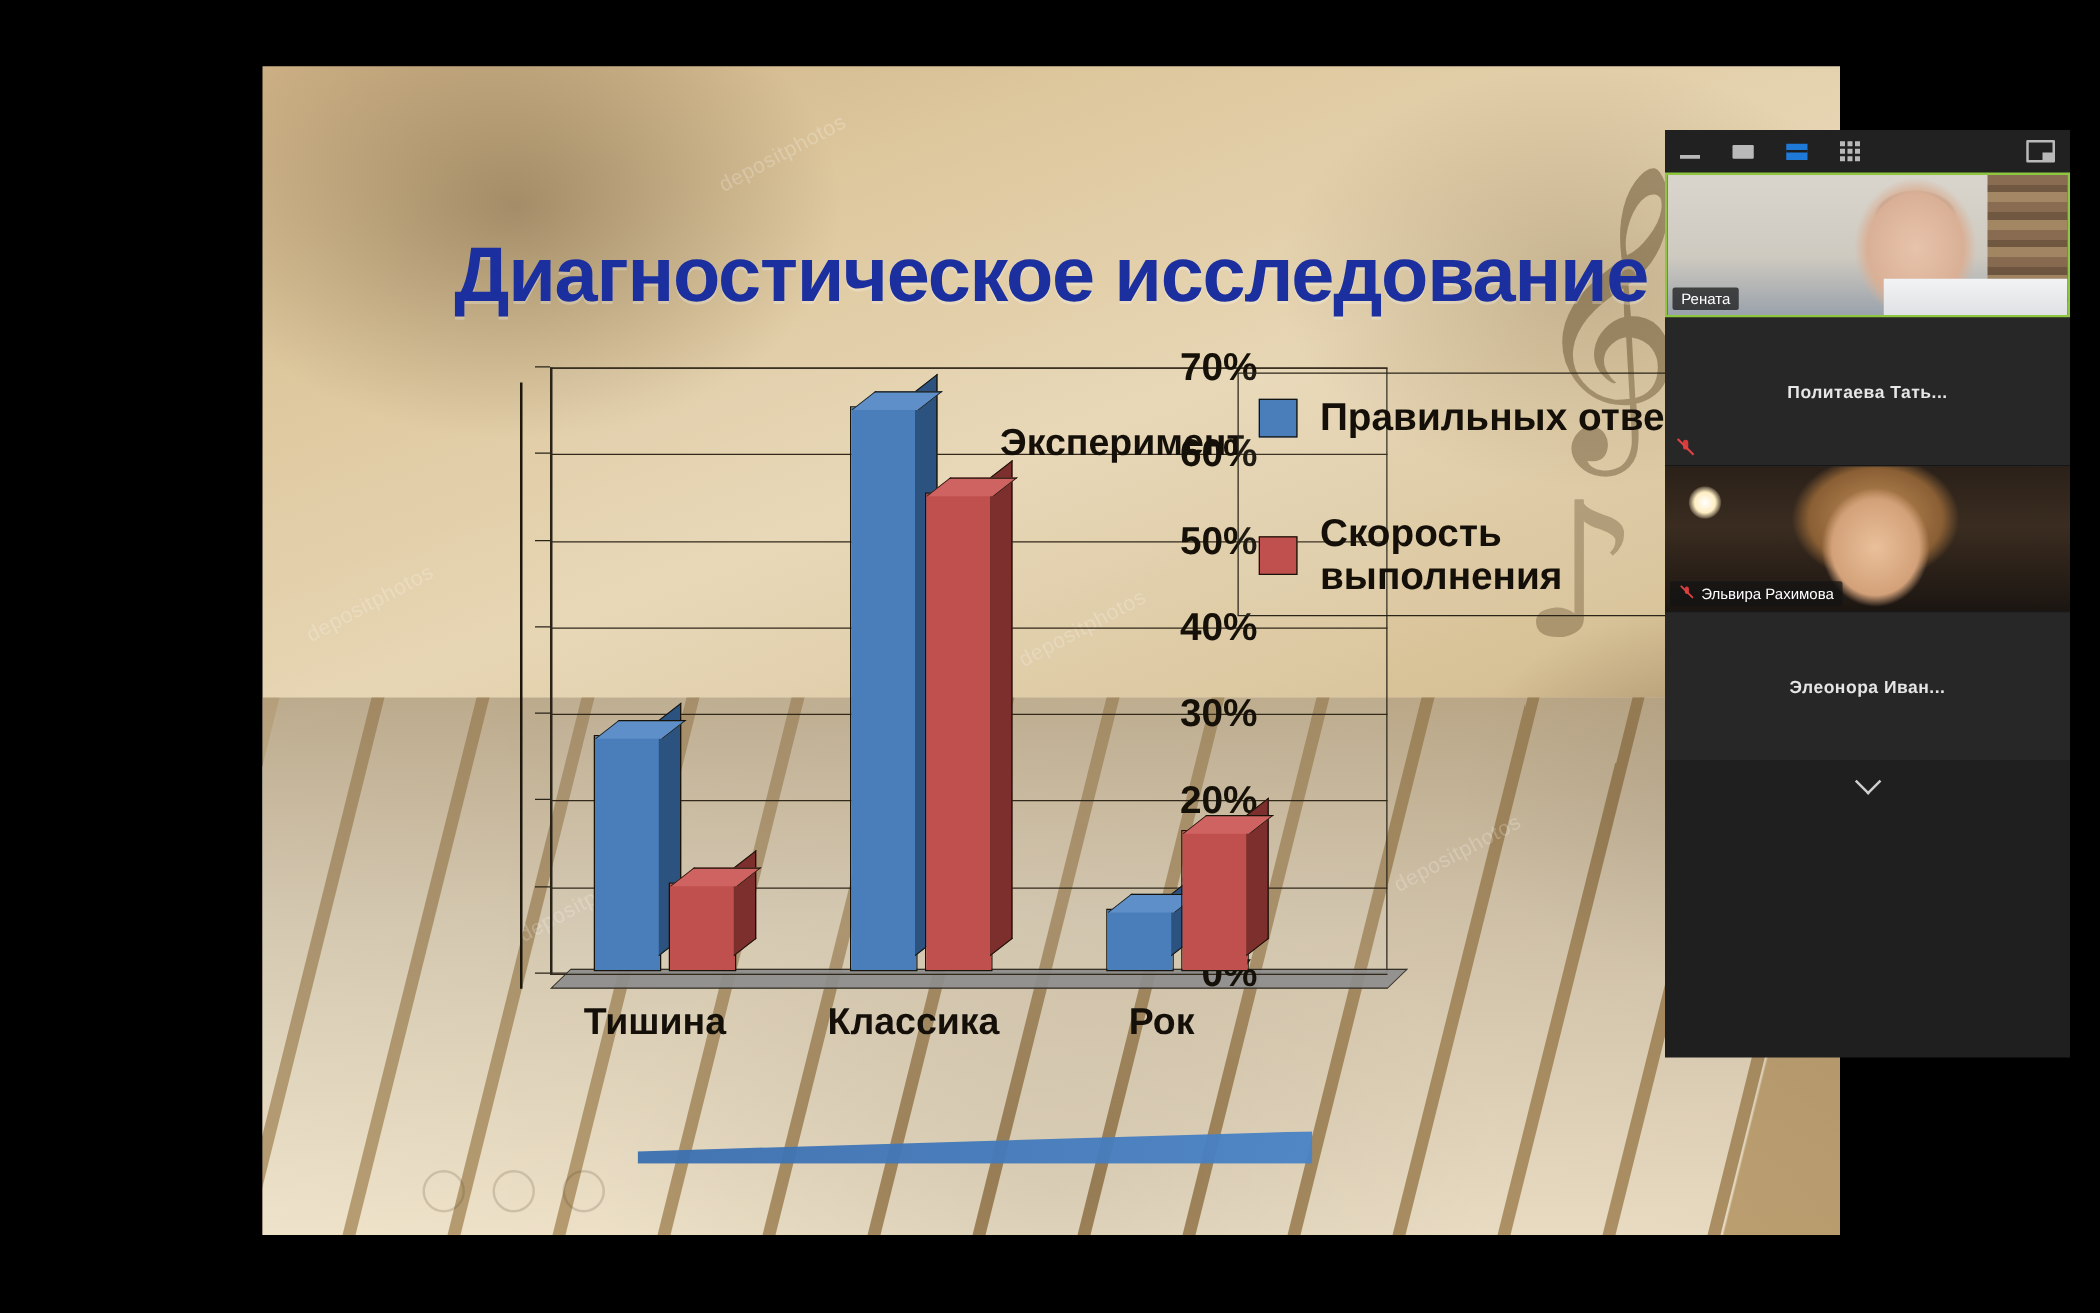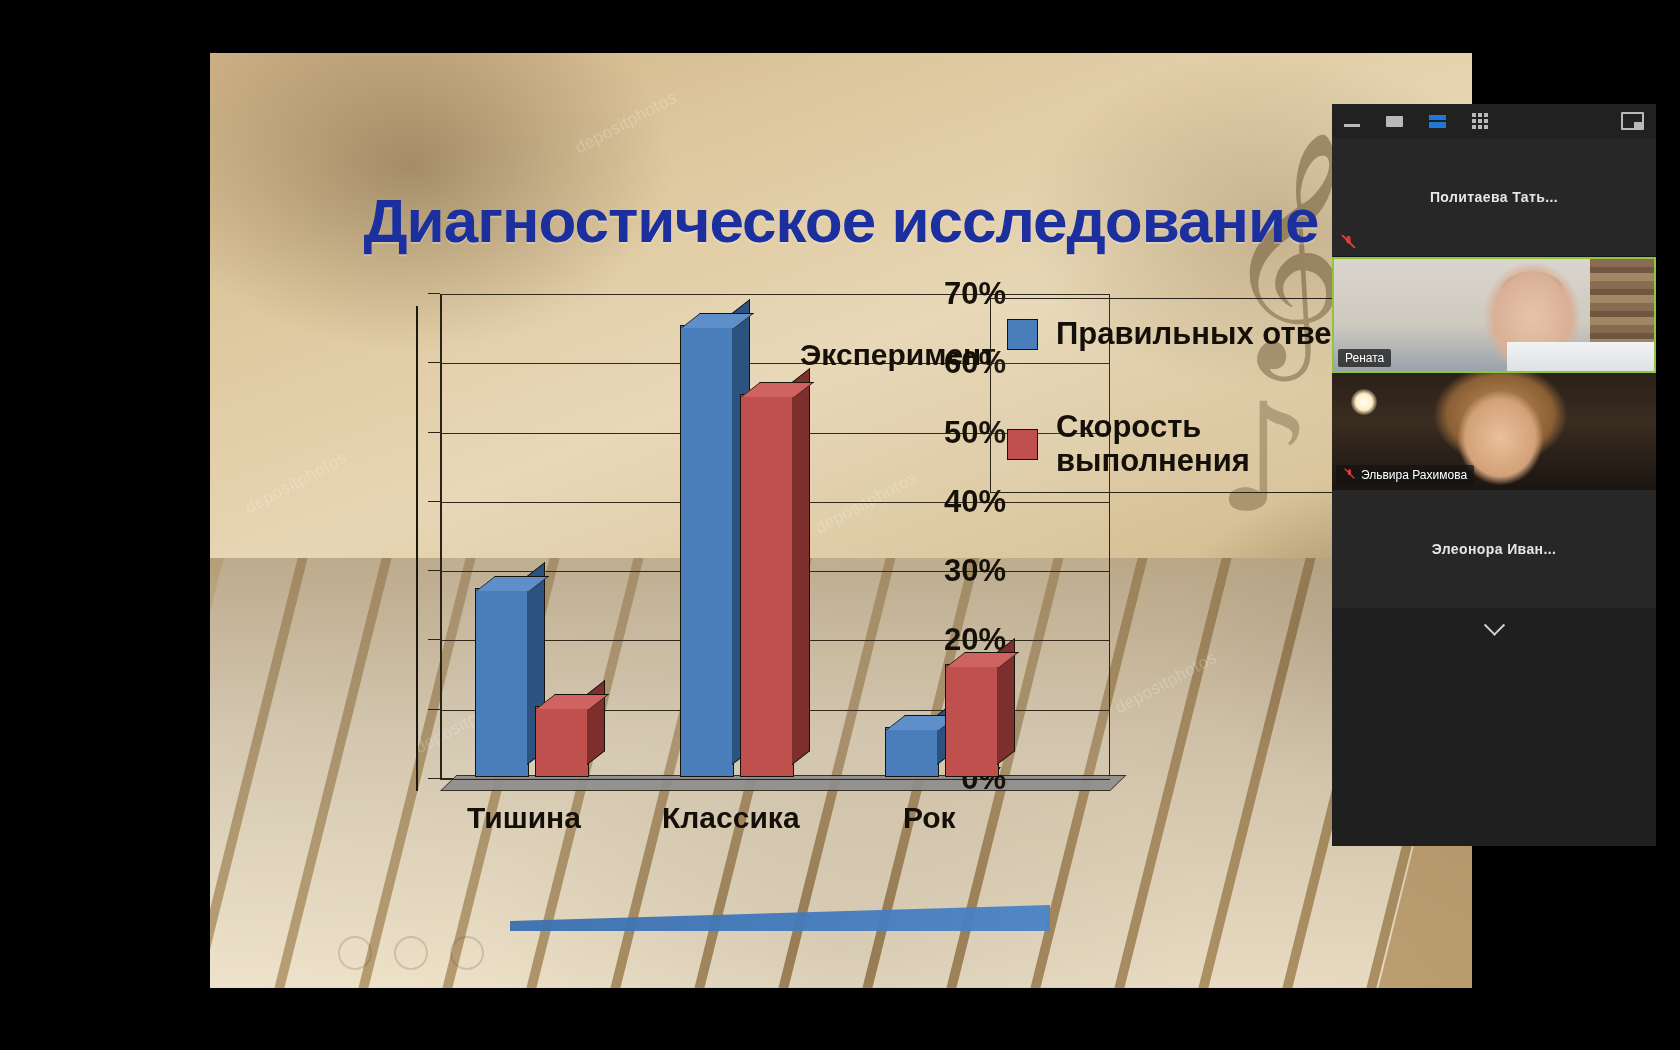--- a/index.html
+++ b/index.html
@@ -277,35 +277,35 @@
           <i></i>
           <i></i>
           <i></i>
           <i></i>
           <i></i>
         </div>
     </div>
     <div id="pipIcon"></div>
   </div>
 
+  <div class="tile active" style="height:116px">
+    <div class="cam1">
+        <div class="shelf"></div>
+      </div>
+    <div class="vidname">Рената</div>
+  </div>
+
   <div class="tile">
     <div class="tname">Политаева  Тать...</div>
     <div class="mic">
       <svg viewBox="0 0 24 24" width="17" height="17">
           <path d="M12 4a3 3 0 0 1 3 3v5a3 3 0 0 1-6 0V7a3 3 0 0 1 3-3z" fill="#d63b3b"></path>
           <path d="M3 3 L21 21" stroke="#e04343" stroke-width="2.4"></path>
         </svg>
     </div>
-  </div>
-
-  <div class="tile active" style="height:116px">
-    <div class="cam1">
-        <div class="shelf"></div>
-      </div>
-    <div class="vidname">Рената</div>
   </div>
 
   <div class="tile" style="height:116px">
     <div class="cam2">
         <div class="lamp"></div>
       </div>
     <div class="vidname row">
       <span>
         <svg viewBox="0 0 24 24" width="13" height="13">
             <path d="M12 4a3 3 0 0 1 3 3v5a3 3 0 0 1-6 0V7a3 3 0 0 1 3-3z" fill="#d63b3b"></path>

